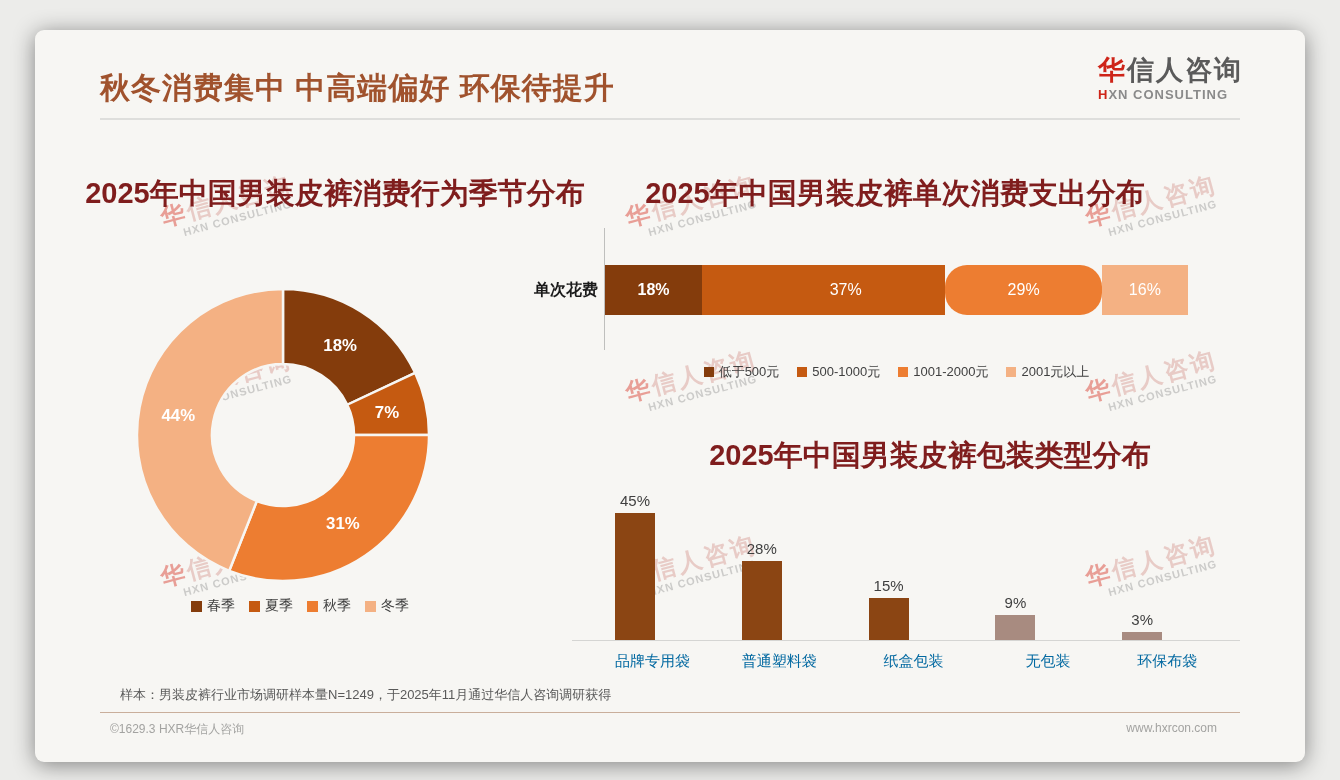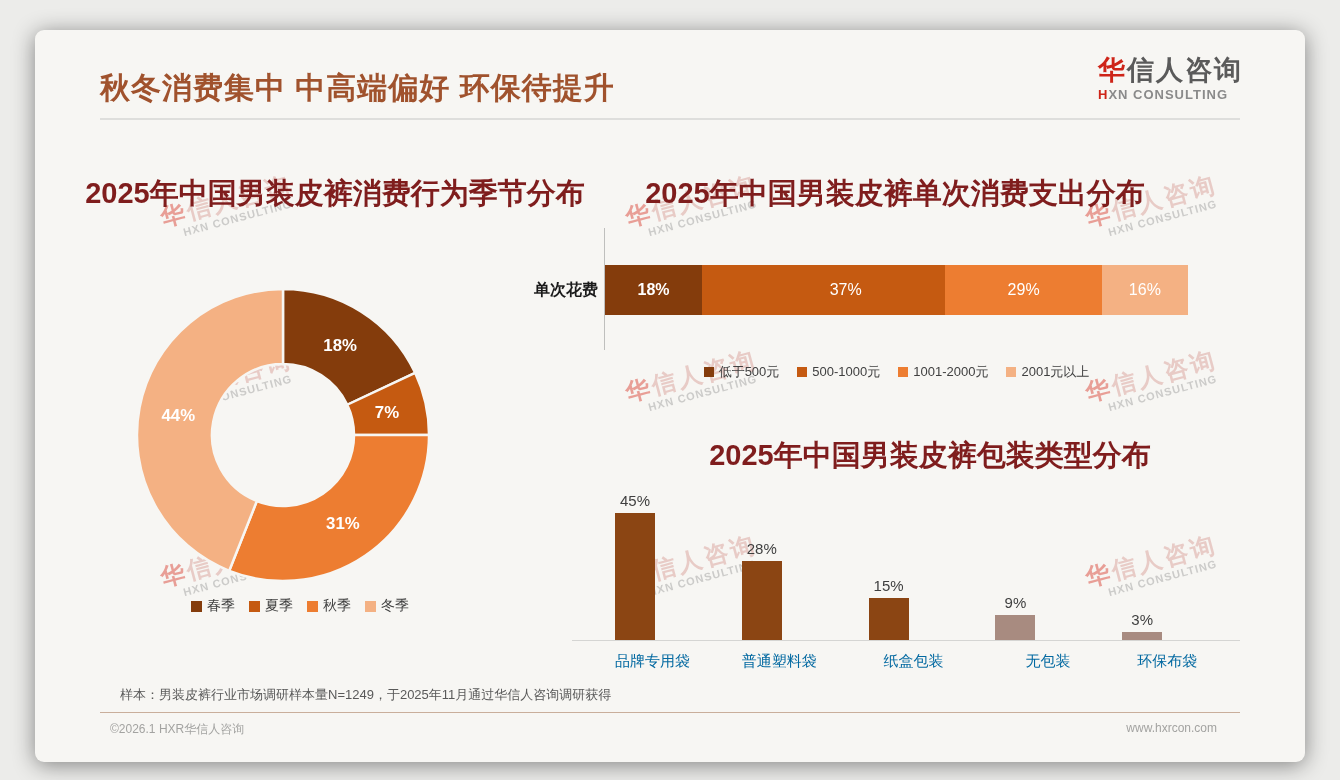--- a/index.html
+++ b/index.html
@@ -162,21 +162,21 @@
   <div class="chart-title" id="spend-title">2025年中国男装皮裤单次消费支出分布</div>
   <div class="spend-axis-label">单次花费</div>
   <div class="spend-axis-line"></div>
   <div class="stacked-bar">
       <div class="seg" style="width: 18%; background: rgb(132, 60, 12);">
         <span style="font-weight: bold;">18%</span>
       </div>
       <div class="seg" style="width: 37%; background: rgb(197, 90, 17); padding-left: 44px;">
         <span>37%</span>
       </div>
-      <div class="seg" style="width: 29%; background: rgb(237, 125, 49);">
+      <div class="seg" style="width: 29%; background: rgb(237, 125, 49); border-radius: 22px;">
         <span>29%</span>
       </div>
       <div class="seg" style="width: 16%; background: rgb(244, 177, 131);">
         <span>16%</span>
       </div>
     </div>
   <div class="legend" id="spend-legend">
       <span class="legend-item">
         <span class="legend-swatch" style="background: rgb(132, 60, 12);"></span>
         <span>低于500元</span>
@@ -220,15 +220,15 @@
       <div class="bar-cat" style="left: 388.4px;">无包装</div>
       <div class="bar-group" style="left: 515.2px; bottom: 48px;">
         <div class="bar-value">3%</div>
         <div class="bar-rect" style="height: 8.46px; background: rgb(168, 139, 128);"></div>
       </div>
       <div class="bar-cat" style="left: 515.2px;">环保布袋</div>
     </div>
 
   <div class="footnote">样本：男装皮裤行业市场调研样本量N=1249，于2025年11月通过华信人咨询调研获得</div>
   <div class="footer-line"></div>
-  <div class="copyright">©2026.1 HXR华信人咨询</div>
+  <div class="copyright">©1629.3 HXR华信人咨询</div>
   <div class="website">www.hxrcon.com</div>
 </div>
 
 </body></html>

